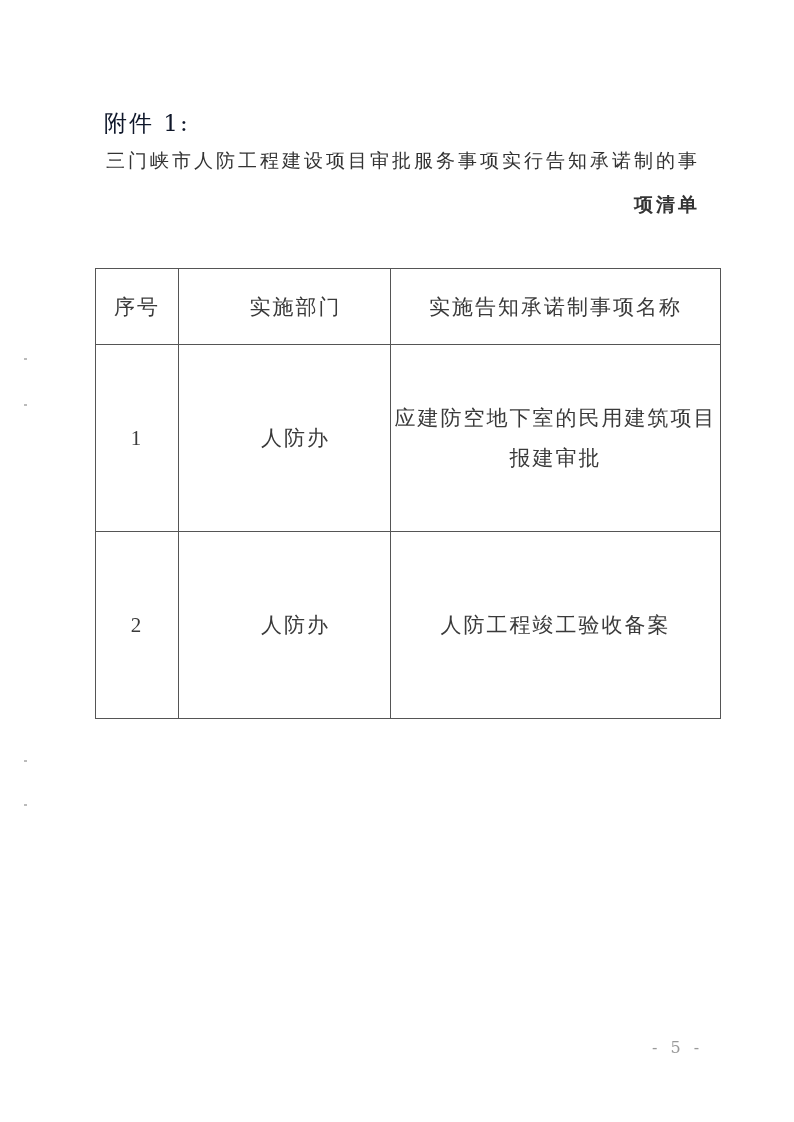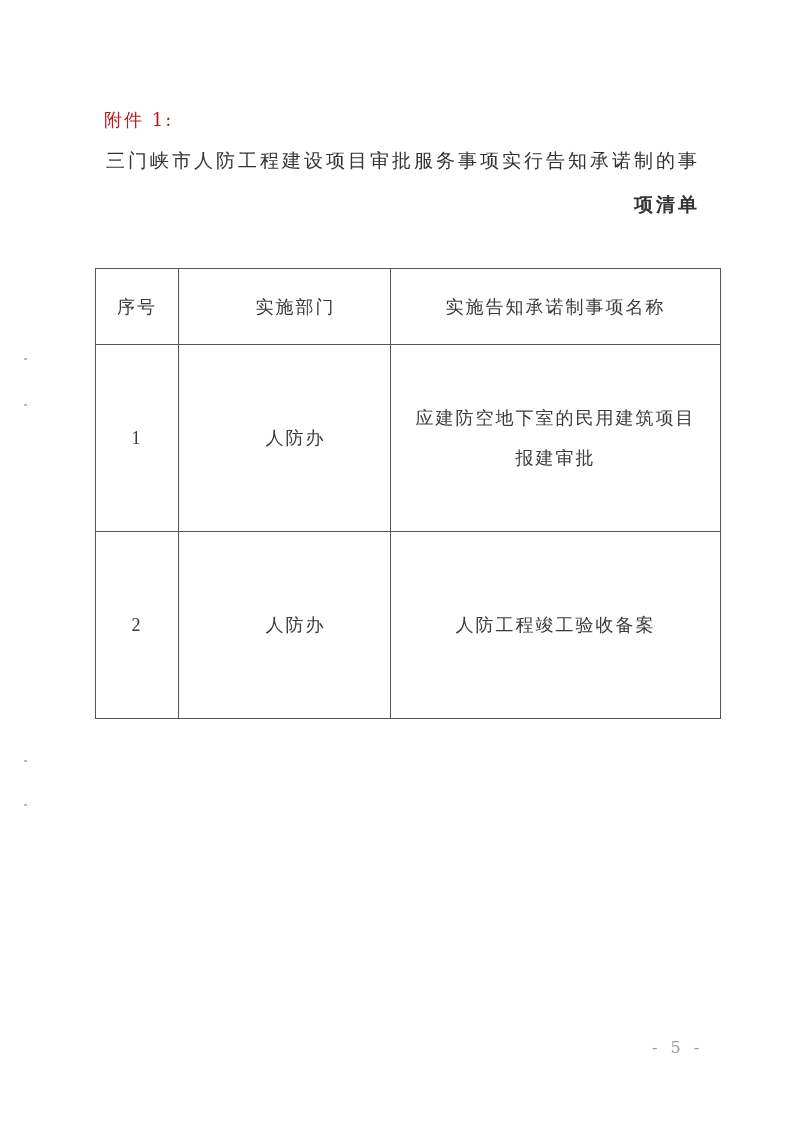--- a/index.html
+++ b/index.html
@@ -1,23 +1,23 @@
 <!DOCTYPE html>
 <html><head>
 <meta charset="utf-8">
 <style>
   html, body { margin:0; padding:0; background:#ffffff; }
   body { width:794px; height:1122px; position:relative; overflow:hidden;
          font-family: "DejaVu Serif", "Liberation Serif", serif; color:#3a3a3a; }
-  .annex { position:absolute; left:104px; top:108px; font-size:18px; color:#b91c1c; letter-spacing:2px; }
+  .annex { position:absolute; left:104px; top:108px; font-size:23px; color:#0f172a; letter-spacing:2px; }
   .title { position:absolute; left:100px; width:600px; text-align:right; font-size:19px; color:#333; letter-spacing:3px; }
   .t1 { top:148px; }
   .t2 { top:192px;font-weight:bold; }
   table { position:absolute; left:95px; top:268px; border-collapse:collapse; }
-  td { border:1px solid #555; text-align:center; vertical-align:middle; font-size:18px; color:#3a3a3a; padding:0; letter-spacing:2px; line-height:40px; }
+  td { border:1px solid #555; text-align:center; vertical-align:middle; font-size:21px; color:#3a3a3a; padding:0; letter-spacing:2px; line-height:40px; }
   .c1 { width:82px; } .c2 { width:189px;padding-left:22px; } .c3 { width:329px; }
   .hrow td { height:75px; }
   .row td { height:186px; }
   .num { font-family: "Liberation Serif", serif; }
   .page { position:absolute; left:652px; top:1038px; font-size:16px; color:#999; letter-spacing:4px; }
   .speck { position:absolute; width:3px; height:2px; background:#bbb; }
 </style>
 </head>
 <body>
 

